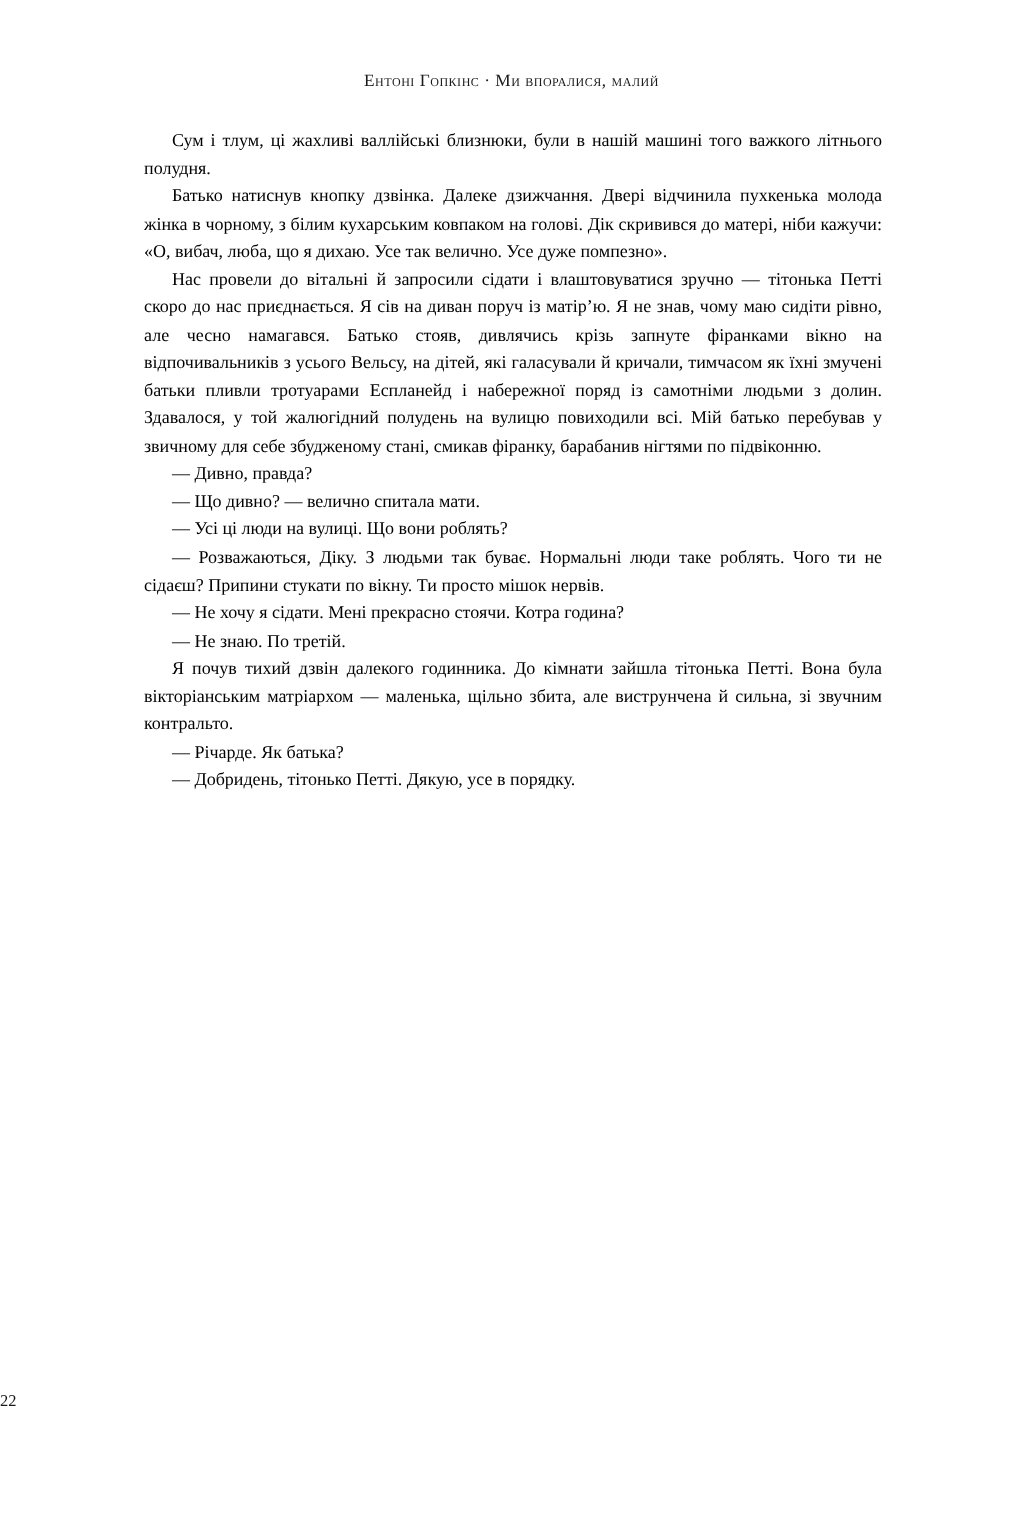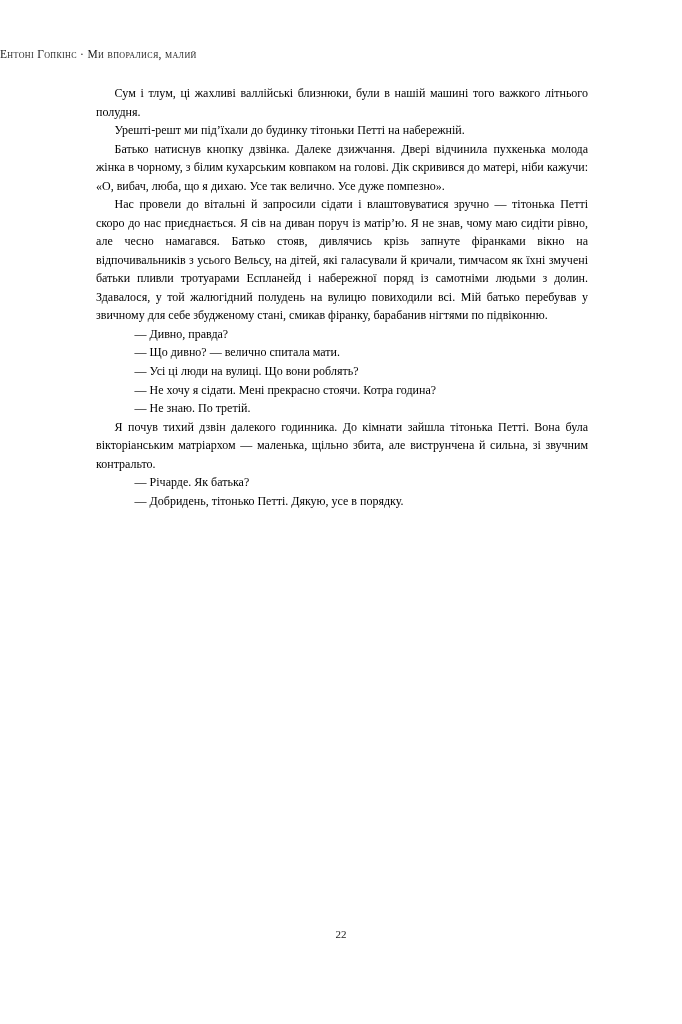--- a/index.html
+++ b/index.html
@@ -20,21 +20,21 @@
     height: 1024px;
     box-sizing: border-box;
     padding: 0;
     position: relative;
   }
   .running-head {
     position: absolute;
     top: 48px;
     left: 0;
     width: 682px;
-    text-align: left;
+    text-align: center;
     font-size: 11.5px;
     letter-spacing: 0.35px;
     color: #1a1a1a;
     font-variant: small-caps;
     text-transform: none;
   }
   .text-block {
     position: absolute;
     top: 84px;
     left: 96px;
@@ -45,47 +45,46 @@
     text-justify: inter-word;
     hyphens: manual;
     color: #000000;
   }
   .text-block p {
     margin: 0;
     text-indent: 1.55em;
   }
   .text-block p.dialog {
     text-indent: 1.55em;
-    margin-left: 20px;
   }
   .folio {
     position: absolute;
     top: 928px;
     left: 0;
     width: 682px;
-    text-align: center;
+    text-align: left;
     font-size: 11px;
     color: #1a1a1a;
   }
 </style>
 </head>
 <body>
 
 <div class="page">
 
   <div class="running-head">Ентоні Гопкінс · Ми впоралися, малий</div>
 
   <div class="text-block">
     <p>Сум і тлум, ці жахливі валлійські близнюки, були в нашій машині того важкого літнього полудня.</p>
-    <p>Урешті-решт ми під’їхали до будинку тітоньки Петті на набережній.</p>
     <p>Батько натиснув кнопку дзвінка. Далеке дзижчання. Двері відчинила пухкенька молода жінка в чорному, з білим кухарським ковпаком на голові. Дік скривився до матері, ніби кажучи: «О, вибач, люба, що я дихаю. Усе так велично. Усе дуже помпезно».</p>
     <p>Нас провели до вітальні й запросили сідати і влаштовуватися зручно — тітонька Петті скоро до нас приєднається. Я сів на диван поруч із матір’ю. Я не знав, чому маю сидіти рівно, але чесно намагався. Батько стояв, дивлячись крізь запнуте фіранками вікно на відпочивальників з усього Вельсу, на дітей, які галасували й кричали, тимчасом як їхні змучені батьки пливли тротуарами Еспланейд і набережної поряд із самотніми людьми з долин. Здавалося, у той жалюгідний полудень на вулицю повиходили всі. Мій батько перебував у звичному для себе збудженому стані, смикав фіранку, барабанив нігтями по підвіконню.</p>
     <p class="dialog">— Дивно, правда?</p>
     <p class="dialog">— Що дивно? — велично спитала мати.</p>
     <p class="dialog">— Усі ці люди на вулиці. Що вони роблять?</p>
+    <p class="dialog">— Розважаються, Діку. З людьми так буває. Нормальні люди таке роблять. Чого ти не сідаєш? Припини стукати по вікну. Ти просто мішок нервів.</p>
     <p class="dialog">— Не хочу я сідати. Мені прекрасно стоячи. Котра година?</p>
     <p class="dialog">— Не знаю. По третій.</p>
     <p>Я почув тихий дзвін далекого годинника. До кімнати зайшла тітонька Петті. Вона була вікторіанським матріархом — маленька, щільно збита, але виструнчена й сильна, зі звучним контральто.</p>
     <p class="dialog">— Річарде. Як батька?</p>
     <p class="dialog">— Добридень, тітонько Петті. Дякую, усе в порядку.</p>
   </div>
 
   <div class="folio">22</div>
 
 </div>

